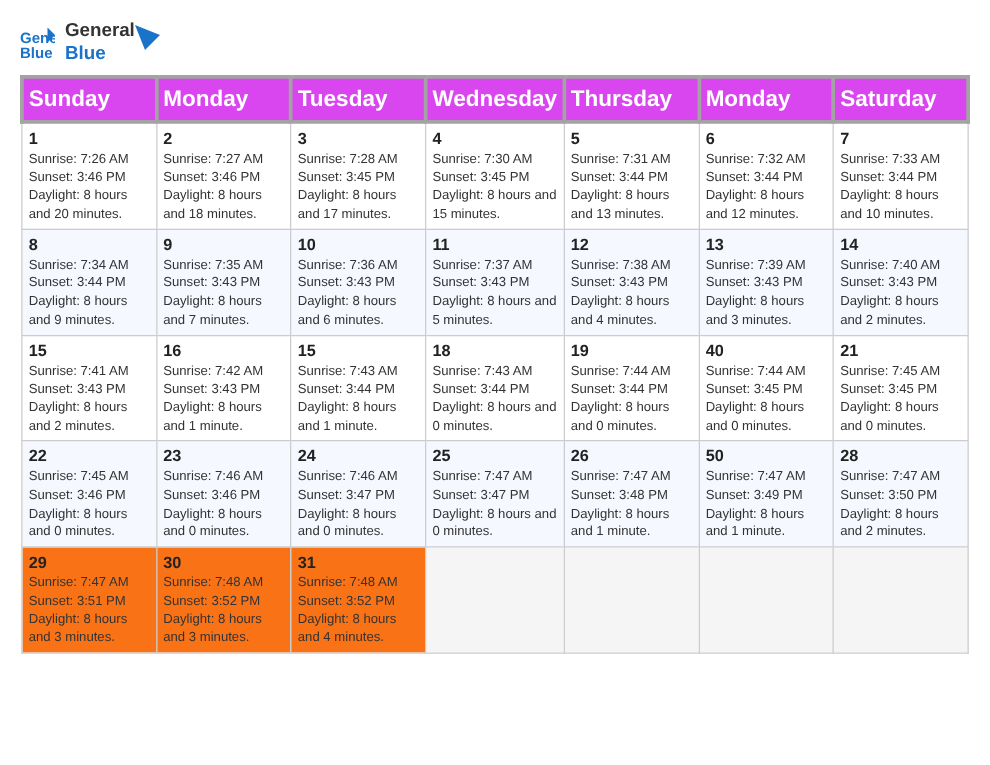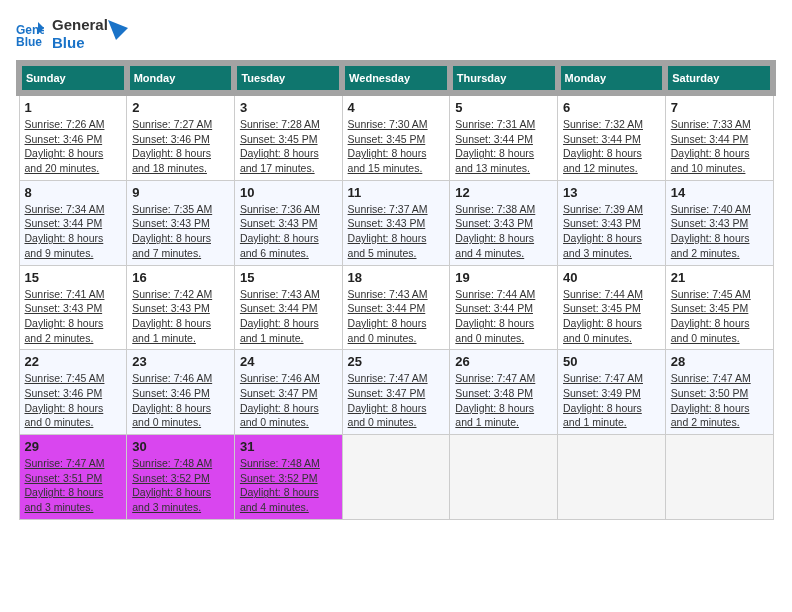--- a/index.html
+++ b/index.html
@@ -36,54 +36,53 @@
     .subtitle {
       font-size: 15px;
       color: #555;
     }
     .calendar {
       width: 100%;
       border-collapse: collapse;
       font-size: 11px;
     }
     .calendar th {
-      background: #0f766e;
+      background: #d946ef;
       color: #fff;
       padding: 6px 4px;
       text-align: left;
-      font-size: 11px;
+      font-size: 18px;
       font-weight: bold;
-      border: 6px solid #a3a3a3;
+      border: 3px solid #a3a3a3;
     }
     .calendar td {
       vertical-align: top;
       border: 1px solid #ccc;
       padding: 4px 5px;
       width: calc(100% / 7);
       min-height: 80px;
       background: #fff;
     }
     .calendar tr:nth-child(even) td {
       background: #f5f8ff;
     }
     .calendar tr:last-child td {
-      background: #d946ef;
+      background: #f97316;
     }
     .day-num {
       font-size: 13px;
       font-weight: bold;
       color: #222;
       display: block;
       margin-bottom: 2px;
     }
     .cell-text {
       font-size: 10.5px;
       color: #333;
       line-height: 1.4;
-      text-decoration: underline;
     }
     .empty-cell {
       background: #f5f5f5 !important;
     }
   </style>
 </head>
 <body>
 
 <div class="header">
   <div class="logo">

